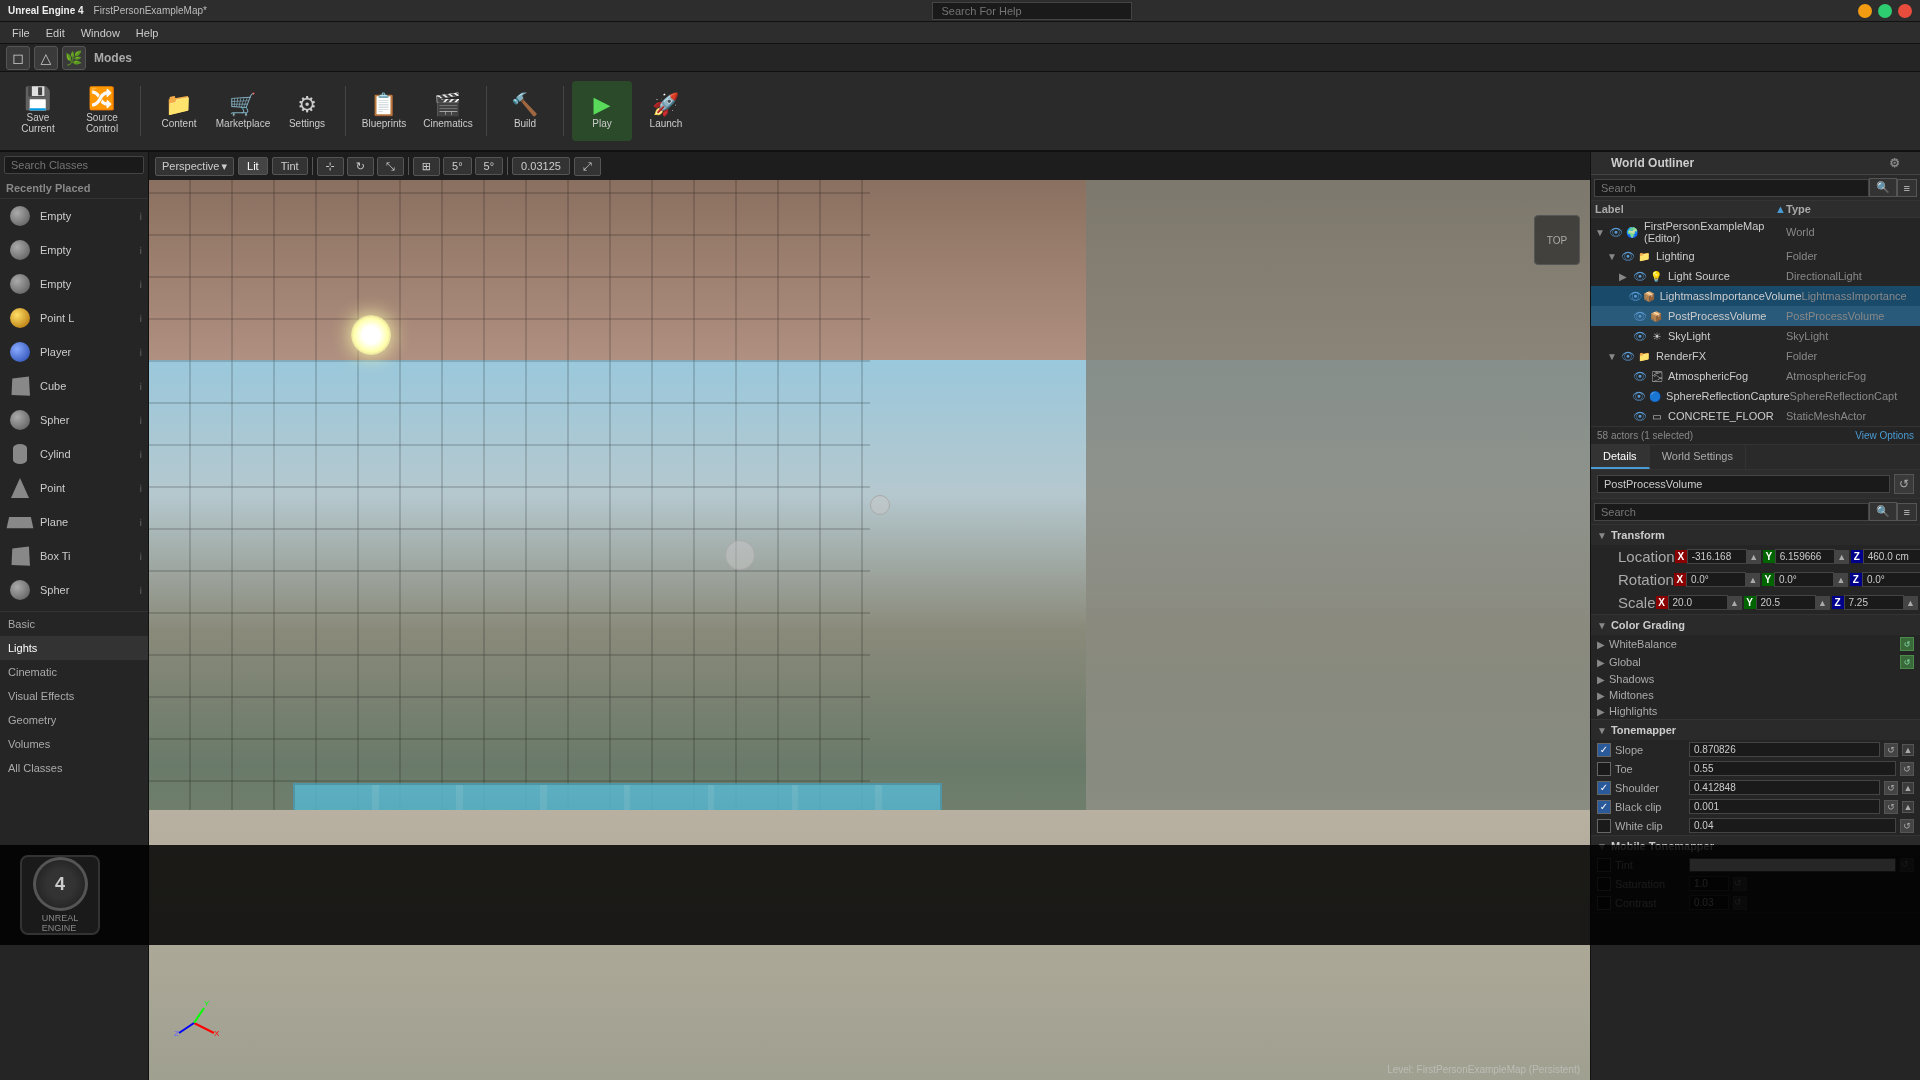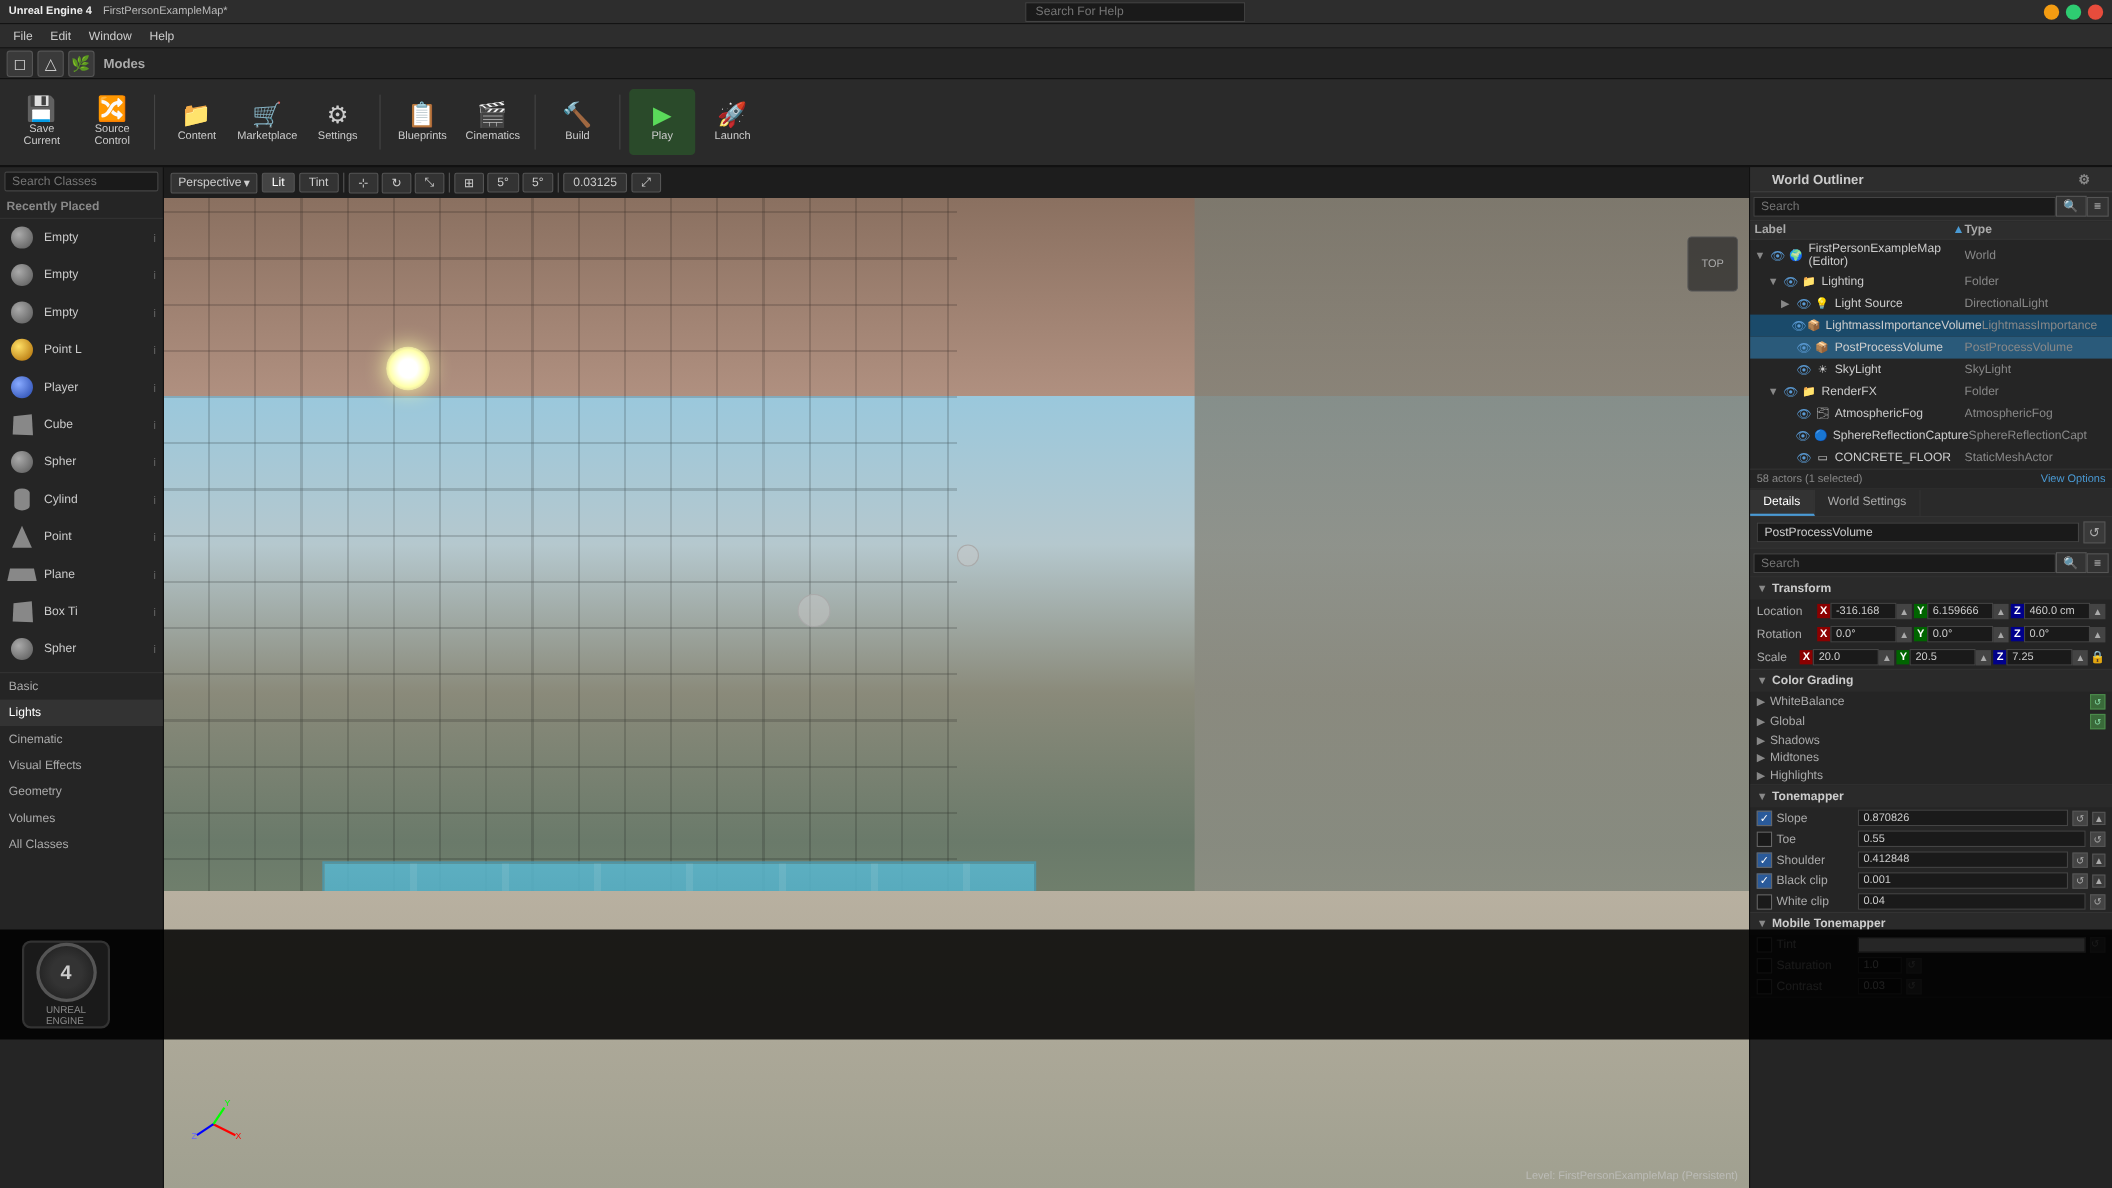--- a/index.html
+++ b/index.html
@@ -105,21 +105,21 @@
     #dp-name-bar { padding: 4px 6px; background: #2d2d2d; border-bottom: 1px solid #333; display: flex; align-items: center; gap: 4px; }
     #dp-name-bar input { flex: 1; background: #1a1a1a; border: 1px solid #444; color: #ccc; padding: 2px 6px; font-size: 11px; }
     #dp-search { padding: 3px; background: #2a2a2a; border-bottom: 1px solid #333; display: flex; align-items: center; }
     #dp-search input { flex: 1; background: #1a1a1a; border: 1px solid #444; color: #ccc; padding: 2px 6px; font-size: 11px; }
 
     
     .dp-section { border-bottom: 1px solid #333; }
     .dp-section-header { padding: 4px 6px; background: #2a2a2a; font-size: 11px; font-weight: bold; color: #ccc; display: flex; align-items: center; gap: 4px; cursor: pointer; }
     .dp-section-header .expand-arrow { color: #888; font-size: 10px; }
     .dp-row { display: flex; align-items: center; padding: 3px 6px; }
-    .dp-label { width: 65px; font-size: 11px; color: #aaa; }
+    .dp-label { width: 65px; font-size: 15px; color: #aaa; margin-left: 21px; }
     .xyz-inputs { display: flex; gap: 2px; flex: 1; }
     .xyz-field { display: flex; align-items: center; flex: 1; }
     .xyz-label { width: 12px; font-size: 10px; font-weight: bold; padding: 1px 2px; text-align: center; }
     .xyz-label.x { background: #8b0000; color: #fff; }
     .xyz-label.y { background: #006400; color: #fff; }
     .xyz-label.z { background: #00008b; color: #fff; }
     .xyz-input { flex: 1; background: #1a1a1a; border: 1px solid #444; color: #ccc; padding: 1px 4px; font-size: 10px; width: 60px; }
     .xyz-reset { width: 14px; height: 14px; background: #444; border: none; color: #aaa; cursor: pointer; font-size: 9px; display: flex; align-items: center; justify-content: center; }
     .dp-subsection-row { display: flex; align-items: center; padding: 2px 6px; }
     .dp-arrow { color: #888; font-size: 10px; width: 12px; }

